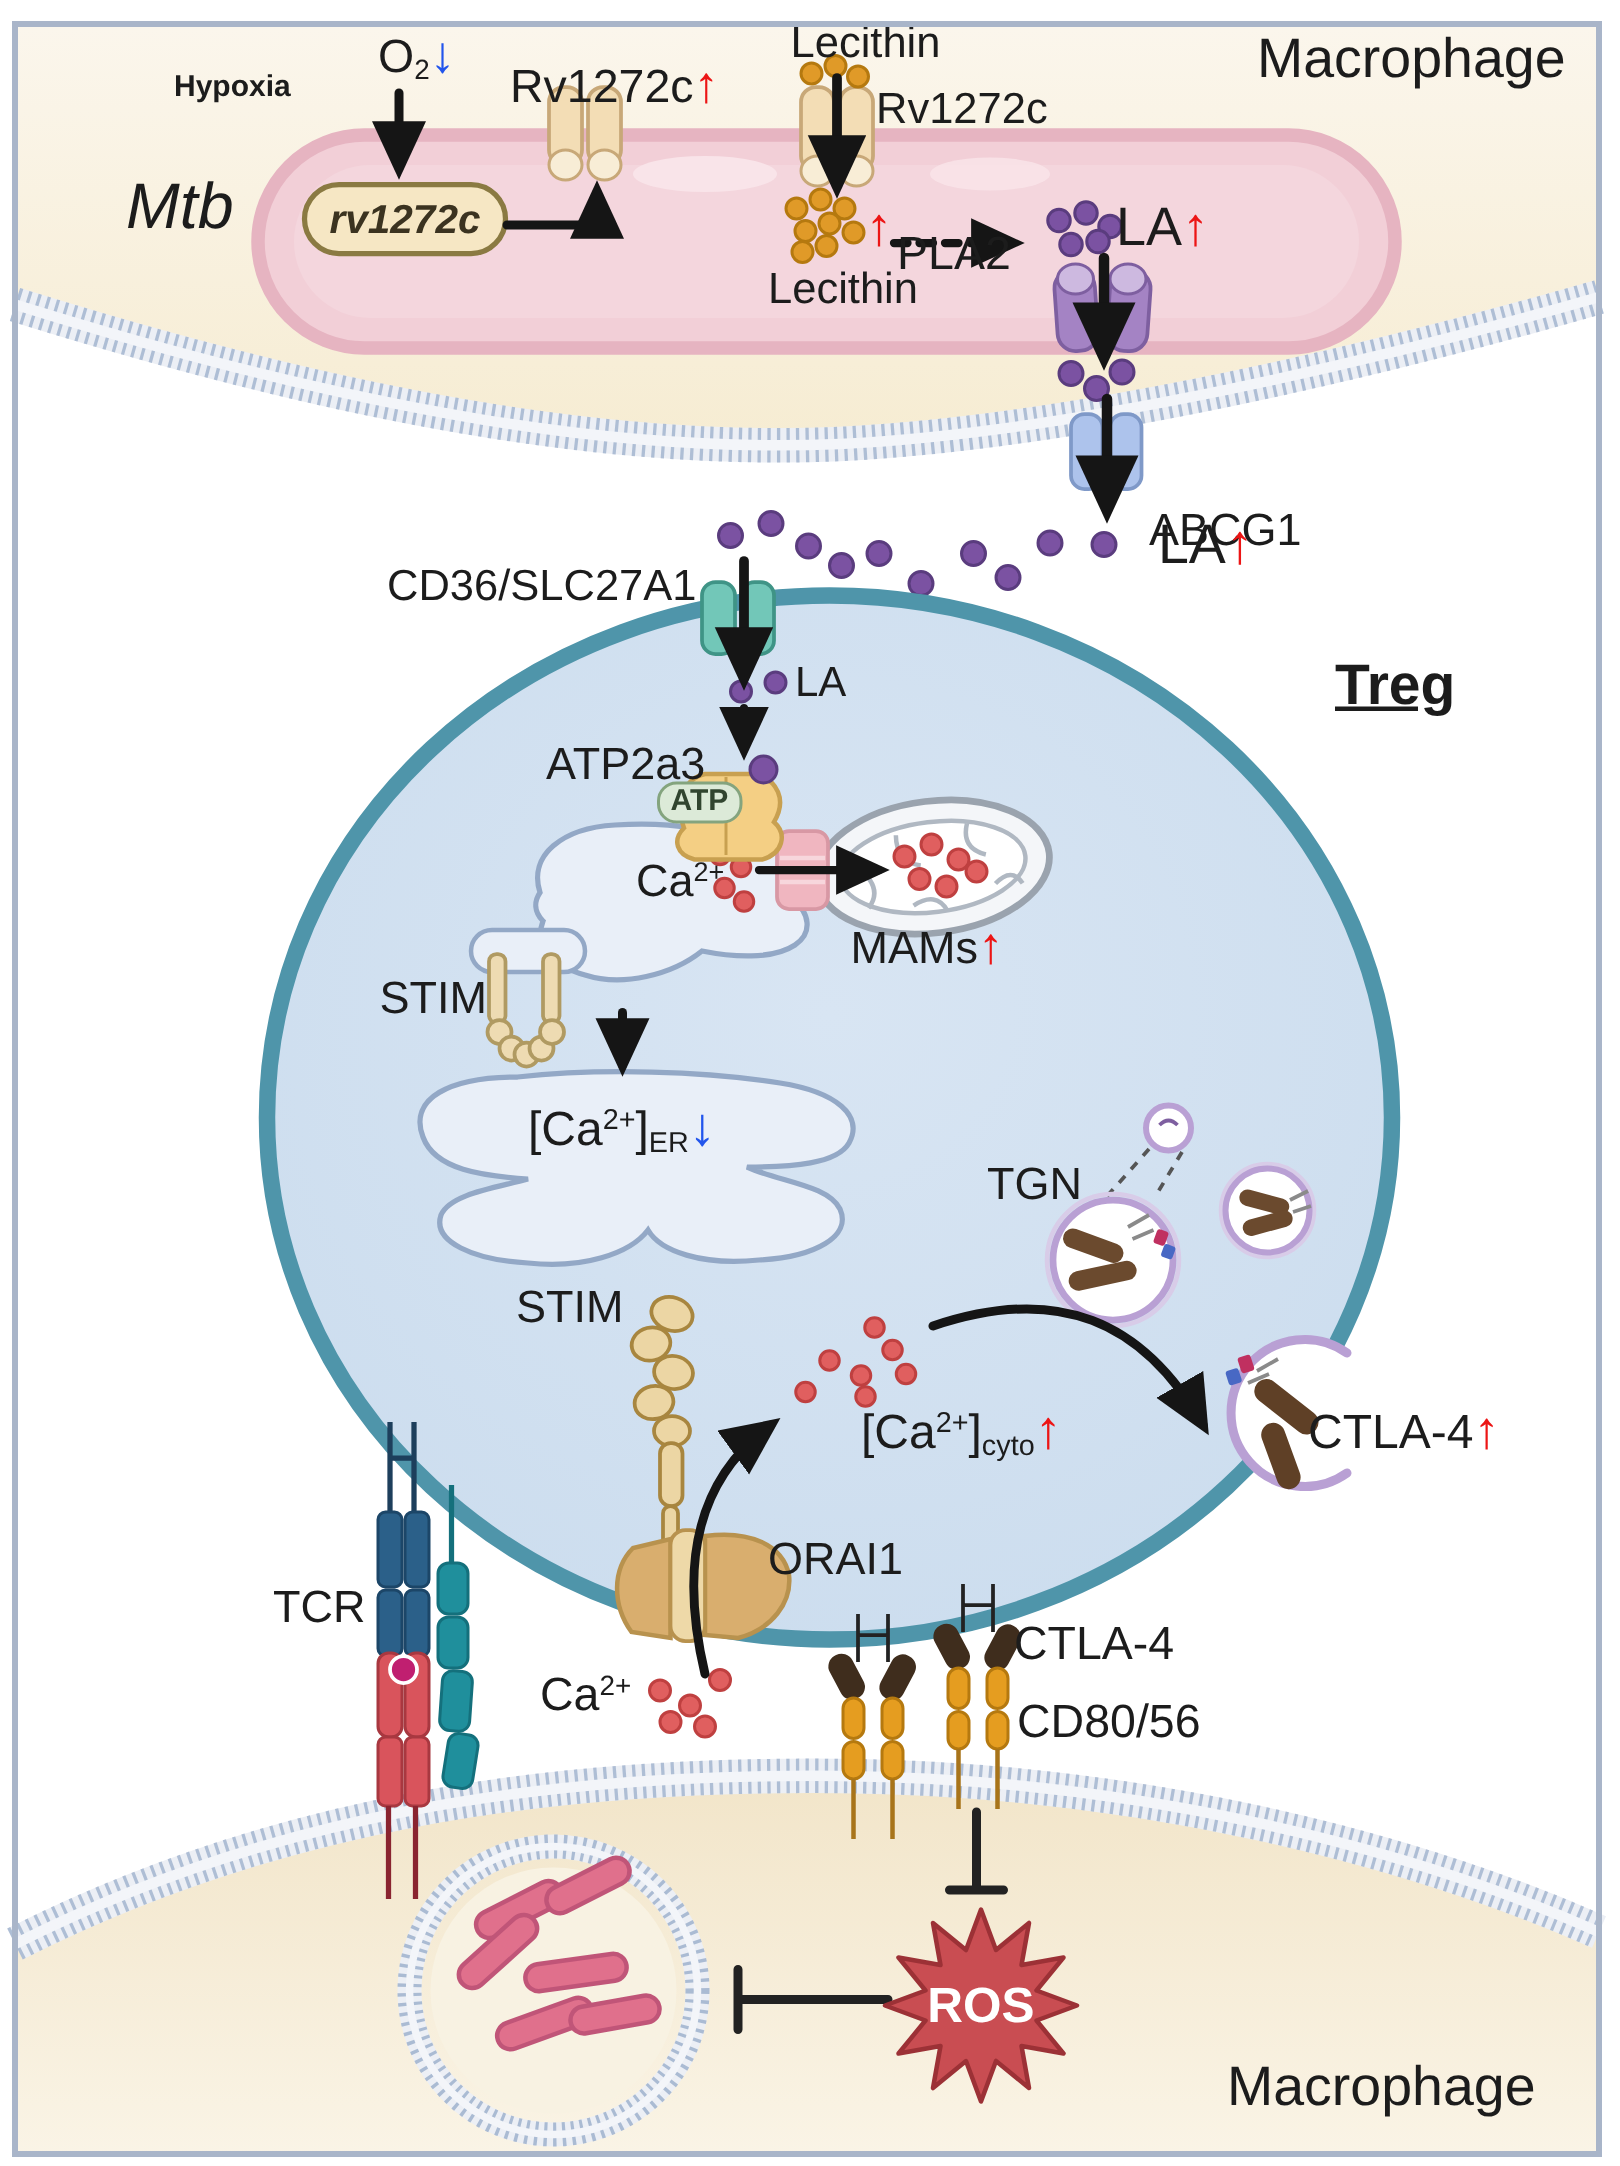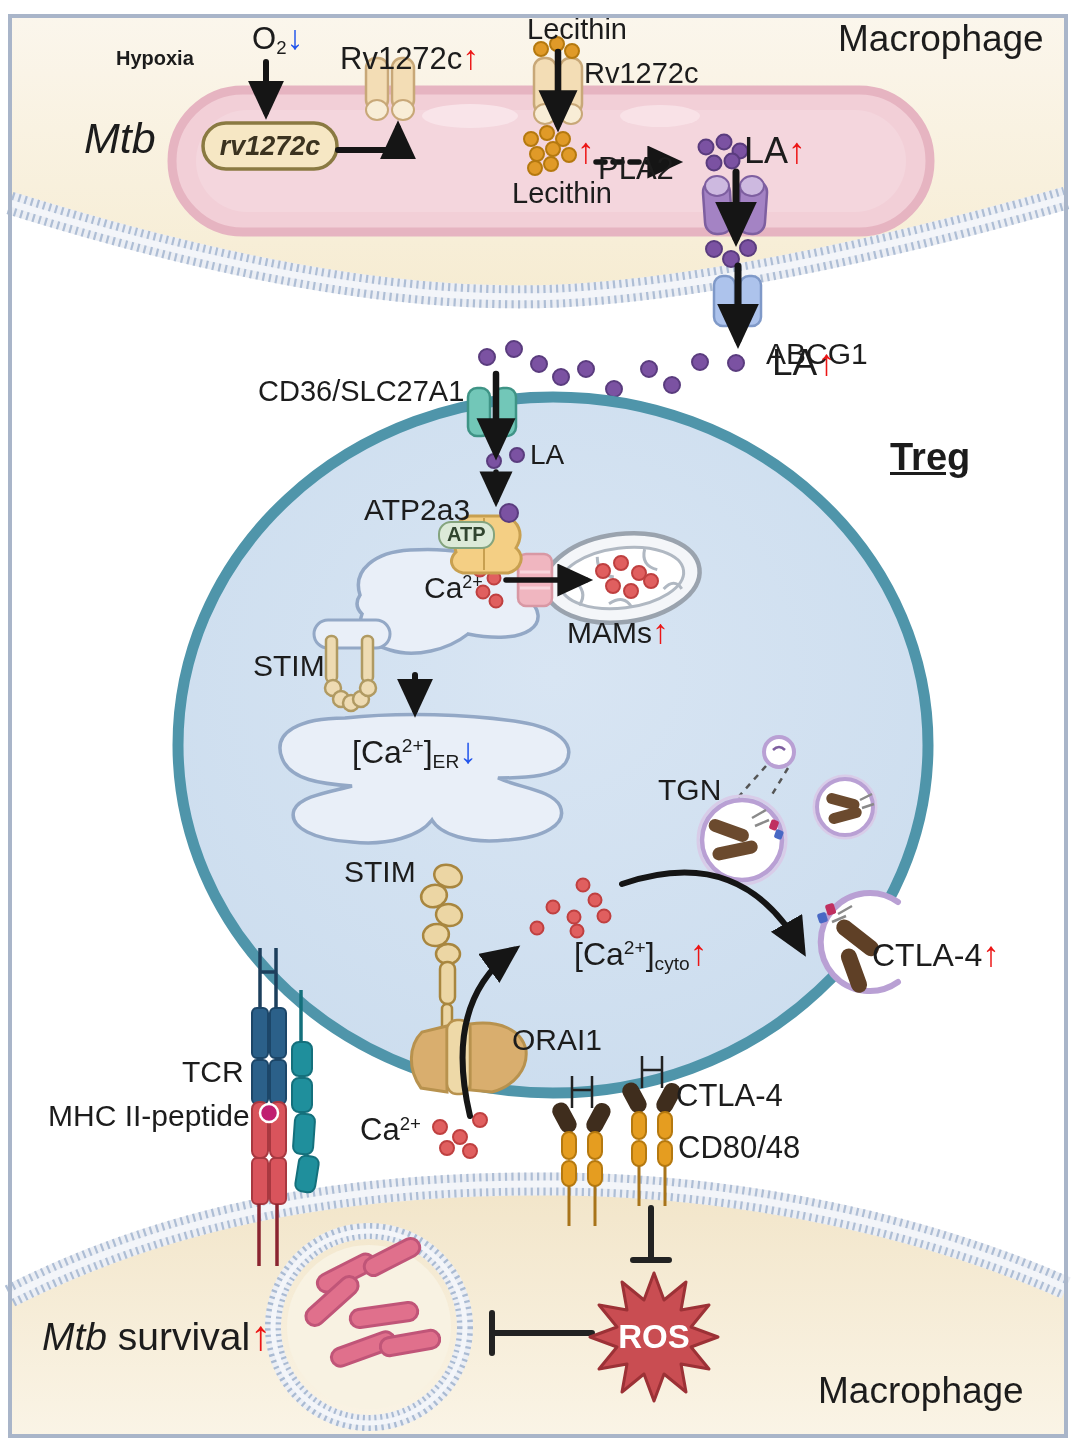--- a/index.html
+++ b/index.html
@@ -390,21 +390,19 @@
 <div class="lbl" style="left:424px;top:572px;font-size:30px;"><span>Ca</span><span class="sup">2+</span></div>
 <div class="lbl" style="left:519px;top:614px;font-size:30px;margin-left:48px;"><span>MAMs</span><span class="up-red" style="font-size:34px;">↑</span></div>
 <div class="lbl" style="left:253px;top:650px;font-size:30px;">STIM</div>
 <div class="lbl" style="left:352px;top:732px;font-size:32px;"><span>[Ca</span><span class="sup">2+</span><span>]</span><span class="sub">ER</span><span class="down-blue" style="font-size:36px;">↓</span></div>
 <div class="lbl" style="left:344px;top:856px;font-size:30px;">STIM</div>
 <div class="lbl" style="left:658px;top:774px;font-size:30px;">TGN</div>
 <div class="lbl" style="left:574px;top:934px;font-size:32px;"><span>[Ca</span><span class="sup">2+</span><span>]</span><span class="sub">cyto</span><span class="up-red" style="font-size:36px;">↑</span></div>
 <div class="lbl" style="left:872px;top:936px;font-size:32px;"><span>CTLA-4</span><span class="up-red" style="font-size:35px;">↑</span></div>
 <div class="lbl" style="left:512px;top:1024px;font-size:30px;">ORAI1</div>
 <div class="lbl" style="left:182px;top:1056px;font-size:30px;">TCR</div>
-<div class="lbl" style="left:48px;top:1100px;font-size:30px;">MHC II-peptide</div>
 <div class="lbl" style="left:360px;top:1114px;font-size:31px;"><span>Ca</span><span class="sup">2+</span></div>
 <div class="lbl" style="left:676px;top:1080px;font-size:31px;">CTLA-4</div>
-<div class="lbl" style="left:678px;top:1132px;font-size:31px;">CD80/48</div>
-<div class="lbl" style="left:42px;top:1314px;font-size:39px;"><span class="it">Mtb</span><span> survival</span><span class="up-red" style="font-size:42px;">↑</span></div>
+<div class="lbl" style="left:678px;top:1132px;font-size:31px;">CD80/56</div>
 <div class="ros-label" style="left:589px;top:1318px;">ROS</div>
 <div class="lbl" style="left:818px;top:1372px;font-size:37px;">Macrophage</div>
 
 </div>
 
 </body></html>

